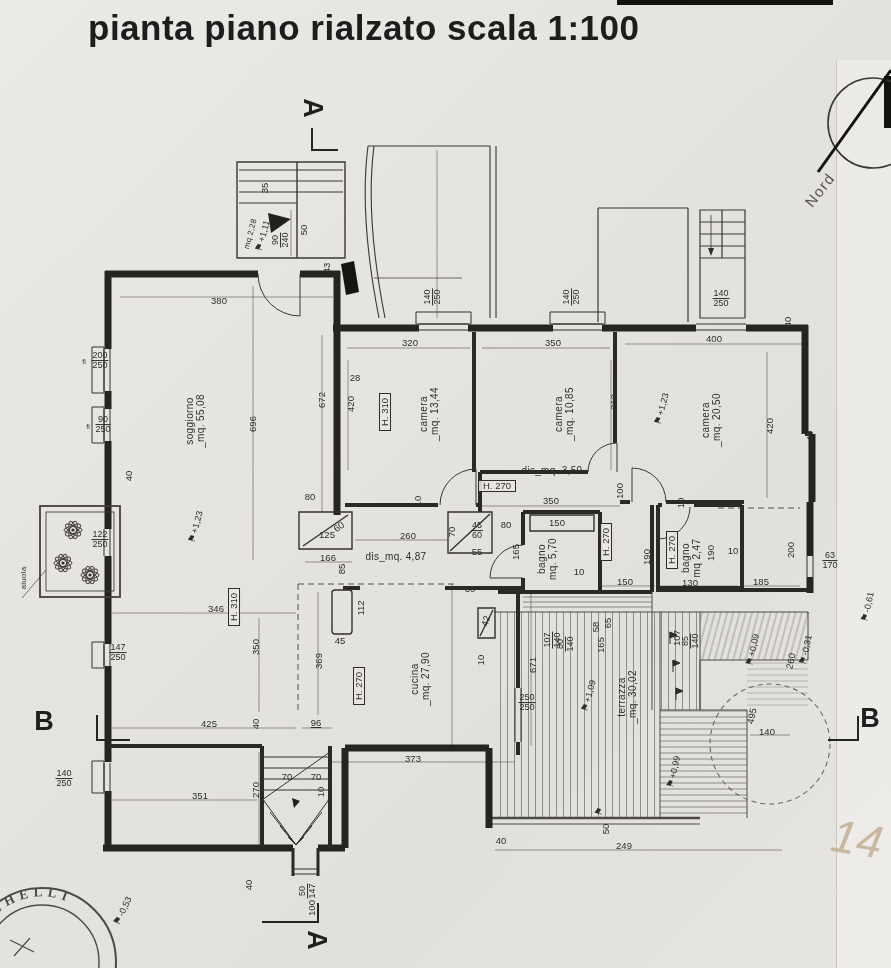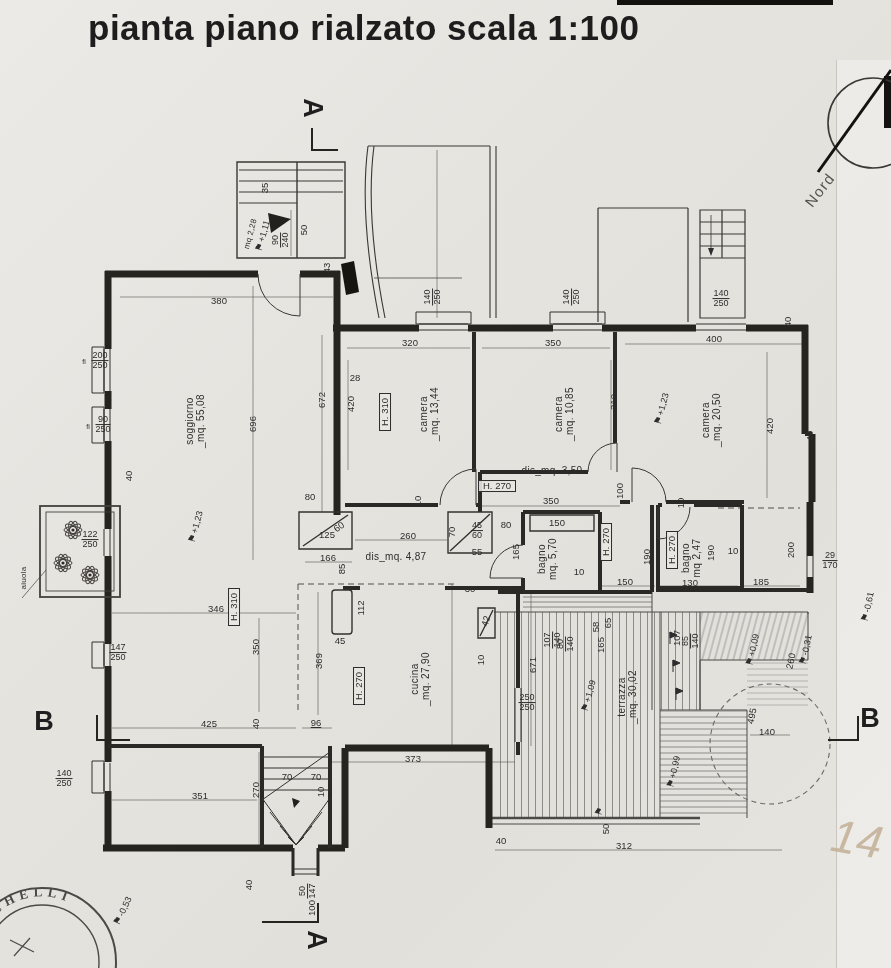--- a/index.html
+++ b/index.html
@@ -260,38 +260,38 @@
       <div class="lbl k-d" style="left: 316px; top: 723px; transform: translate(-50%, -50%) rotate(0deg); text-decoration: underline;">96</div>
       <div class="lbl k-d" style="left: 413px; top: 759px; transform: translate(-50%, -50%) rotate(0deg);">373</div>
       <div class="lbl k-d" style="left: 533px; top: 665px; transform: translate(-50%, -50%) rotate(-90deg);">671</div>
       <div class="lbl k-d" style="left: 200px; top: 796px; transform: translate(-50%, -50%) rotate(0deg);">351</div>
       <div class="lbl k-d" style="left: 256px; top: 790px; transform: translate(-50%, -50%) rotate(-90deg);">270</div>
       <div class="lbl k-d" style="left: 287px; top: 777px; transform: translate(-50%, -50%) rotate(0deg);">70</div>
       <div class="lbl k-d" style="left: 316px; top: 777px; transform: translate(-50%, -50%) rotate(0deg);">70</div>
       <div class="lbl k-d" style="left: 321px; top: 792px; transform: translate(-50%, -50%) rotate(-90deg);">10</div>
       <div class="lbl k-d" style="left: 249px; top: 885px; transform: translate(-50%, -50%) rotate(-90deg);">40</div>
       <div class="lbl k-d" style="left: 312px; top: 908px; transform: translate(-50%, -50%) rotate(-90deg);">100</div>
-      <div class="lbl k-d" style="left: 624px; top: 846px; transform: translate(-50%, -50%) rotate(0deg);">312</div>
+      <div class="lbl k-d" style="left: 624px; top: 846px; transform: translate(-50%, -50%) rotate(0deg);">249</div>
       <div class="lbl k-d" style="left: 501px; top: 841px; transform: translate(-50%, -50%) rotate(0deg);">40</div>
       <div class="lbl k-d" style="left: 606px; top: 829px; transform: translate(-50%, -50%) rotate(-90deg);">50</div>
       <div class="lbl k-d" style="left: 596px; top: 627px; transform: translate(-50%, -50%) rotate(-90deg);">58</div>
       <div class="lbl k-d" style="left: 608px; top: 623px; transform: translate(-50%, -50%) rotate(-90deg);">65</div>
       <div class="lbl k-d" style="left: 601px; top: 645px; transform: translate(-50%, -50%) rotate(-90deg);">165</div>
       <div class="lbl k-d" style="left: 677px; top: 638px; transform: translate(-50%, -50%) rotate(-90deg);">107</div>
       <div class="lbl k-d" style="left: 767px; top: 732px; transform: translate(-50%, -50%) rotate(0deg);">140</div>
       <div class="lbl k-d" style="left: 752px; top: 716px; transform: translate(-50%, -50%) rotate(-78deg);">495</div>
       <div class="lbl k-d" style="left: 791px; top: 661px; transform: translate(-50%, -50%) rotate(-78deg);">260</div>
       <div class="lbl k-d" style="left: 84px; top: 362px; transform: translate(-50%, -50%) rotate(0deg); font-size: 7px;">fi</div>
       <div class="lbl k-d" style="left: 88px; top: 427px; transform: translate(-50%, -50%) rotate(0deg); font-size: 7px;">fi</div>
       <div class="lbl k-f" style="left: 477px; top: 531px; transform: translate(-50%, -50%) rotate(0deg);">
         <span class="top">45</span>
         <span class="bot">60</span>
       </div>
       <div class="lbl k-f" style="left: 830px; top: 561px; transform: translate(-50%, -50%) rotate(0deg);">
-        <span class="top">29</span>
+        <span class="top">63</span>
         <span class="bot">170</span>
       </div>
       <div class="lbl k-f" style="left: 308px; top: 891px; transform: translate(-50%, -50%) rotate(-90deg);">
         <span class="top">50</span>
         <span class="bot">147</span>
       </div>
       <div class="lbl k-f" style="left: 553px; top: 640px; transform: translate(-50%, -50%) rotate(-90deg);">
         <span class="top">107</span>
         <span class="bot">140</span>
       </div>
@@ -308,21 +308,21 @@
         <span class="bot">250</span>
       </div>
       <div class="lbl k-f" style="left: 100px; top: 361px; transform: translate(-50%, -50%) rotate(0deg);">
         <span class="top">200</span>
         <span class="bot">250</span>
       </div>
       <div class="lbl k-f" style="left: 103px; top: 425px; transform: translate(-50%, -50%) rotate(0deg);">
         <span class="top">90</span>
         <span class="bot">250</span>
       </div>
-      <div class="lbl k-f" style="left: 90px; top: 540px; transform: translate(-50%, -50%) rotate(0deg);">
+      <div class="lbl k-f" style="left: 100px; top: 540px; transform: translate(-50%, -50%) rotate(0deg);">
         <span class="top">122</span>
         <span class="bot">250</span>
       </div>
       <div class="lbl k-f" style="left: 118px; top: 653px; transform: translate(-50%, -50%) rotate(0deg);">
         <span class="top">147</span>
         <span class="bot">250</span>
       </div>
       <div class="lbl k-f" style="left: 64px; top: 779px; transform: translate(-50%, -50%) rotate(0deg);">
         <span class="top">140</span>
         <span class="bot">250</span>

